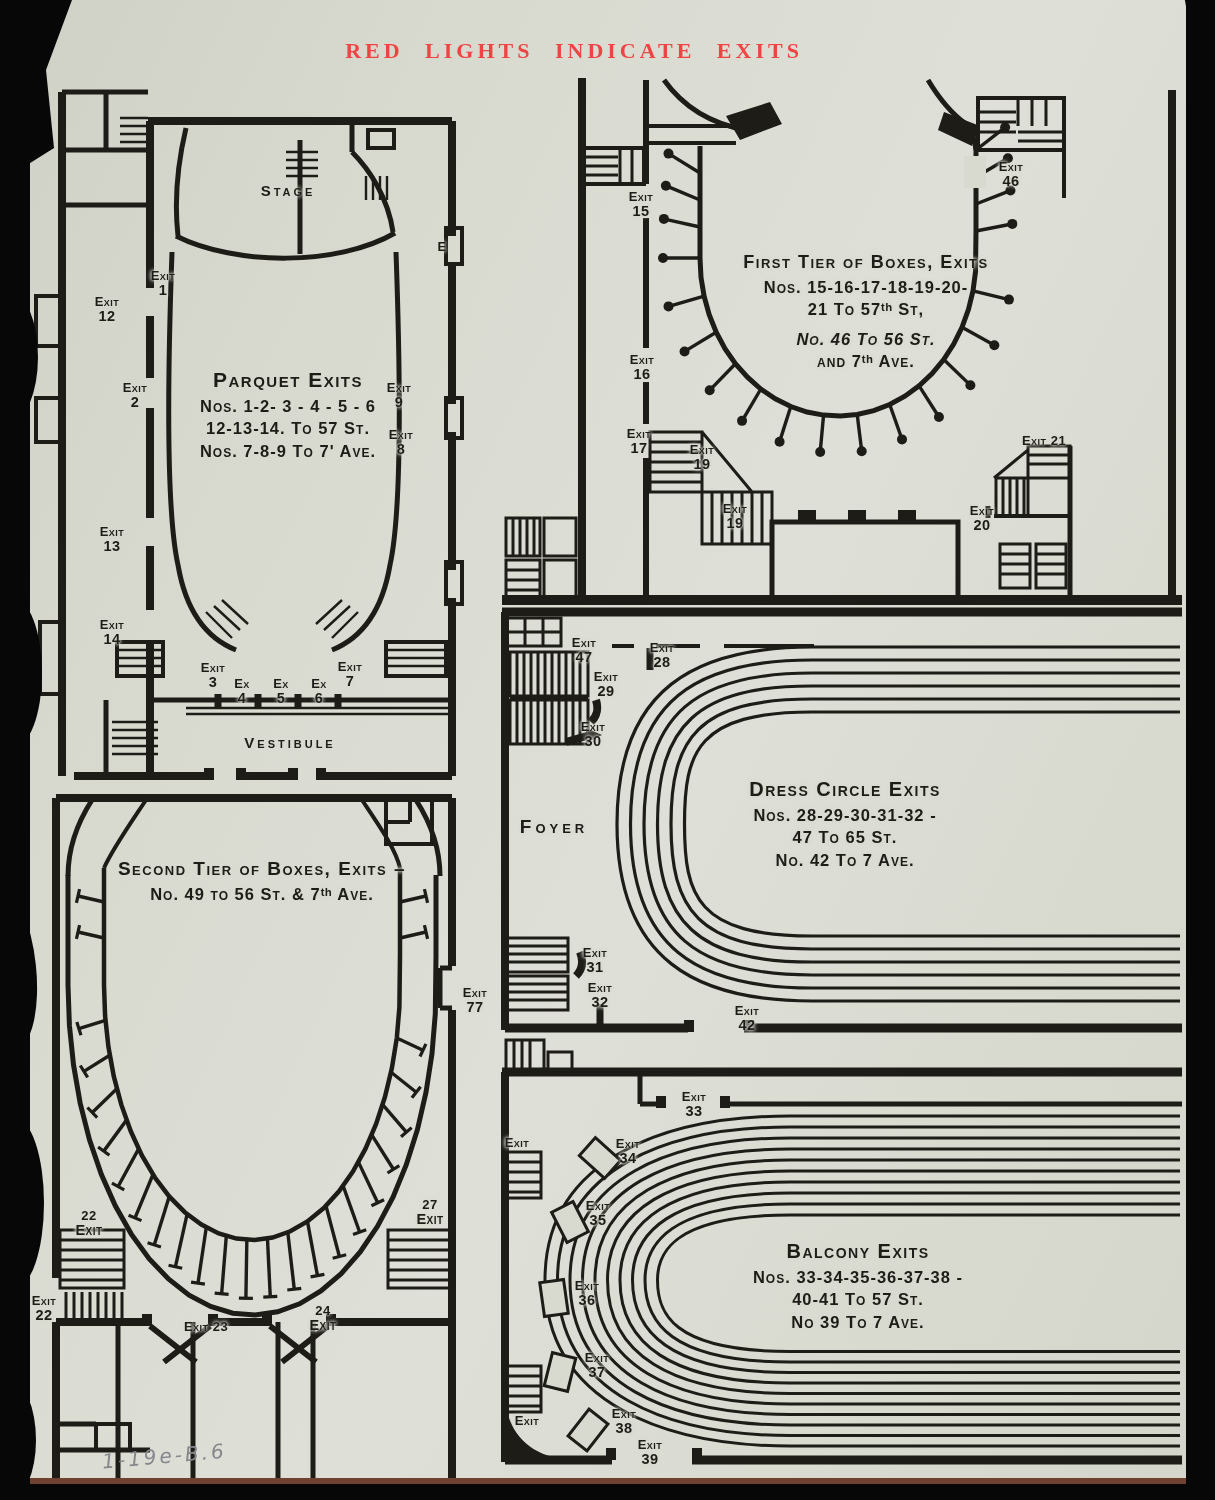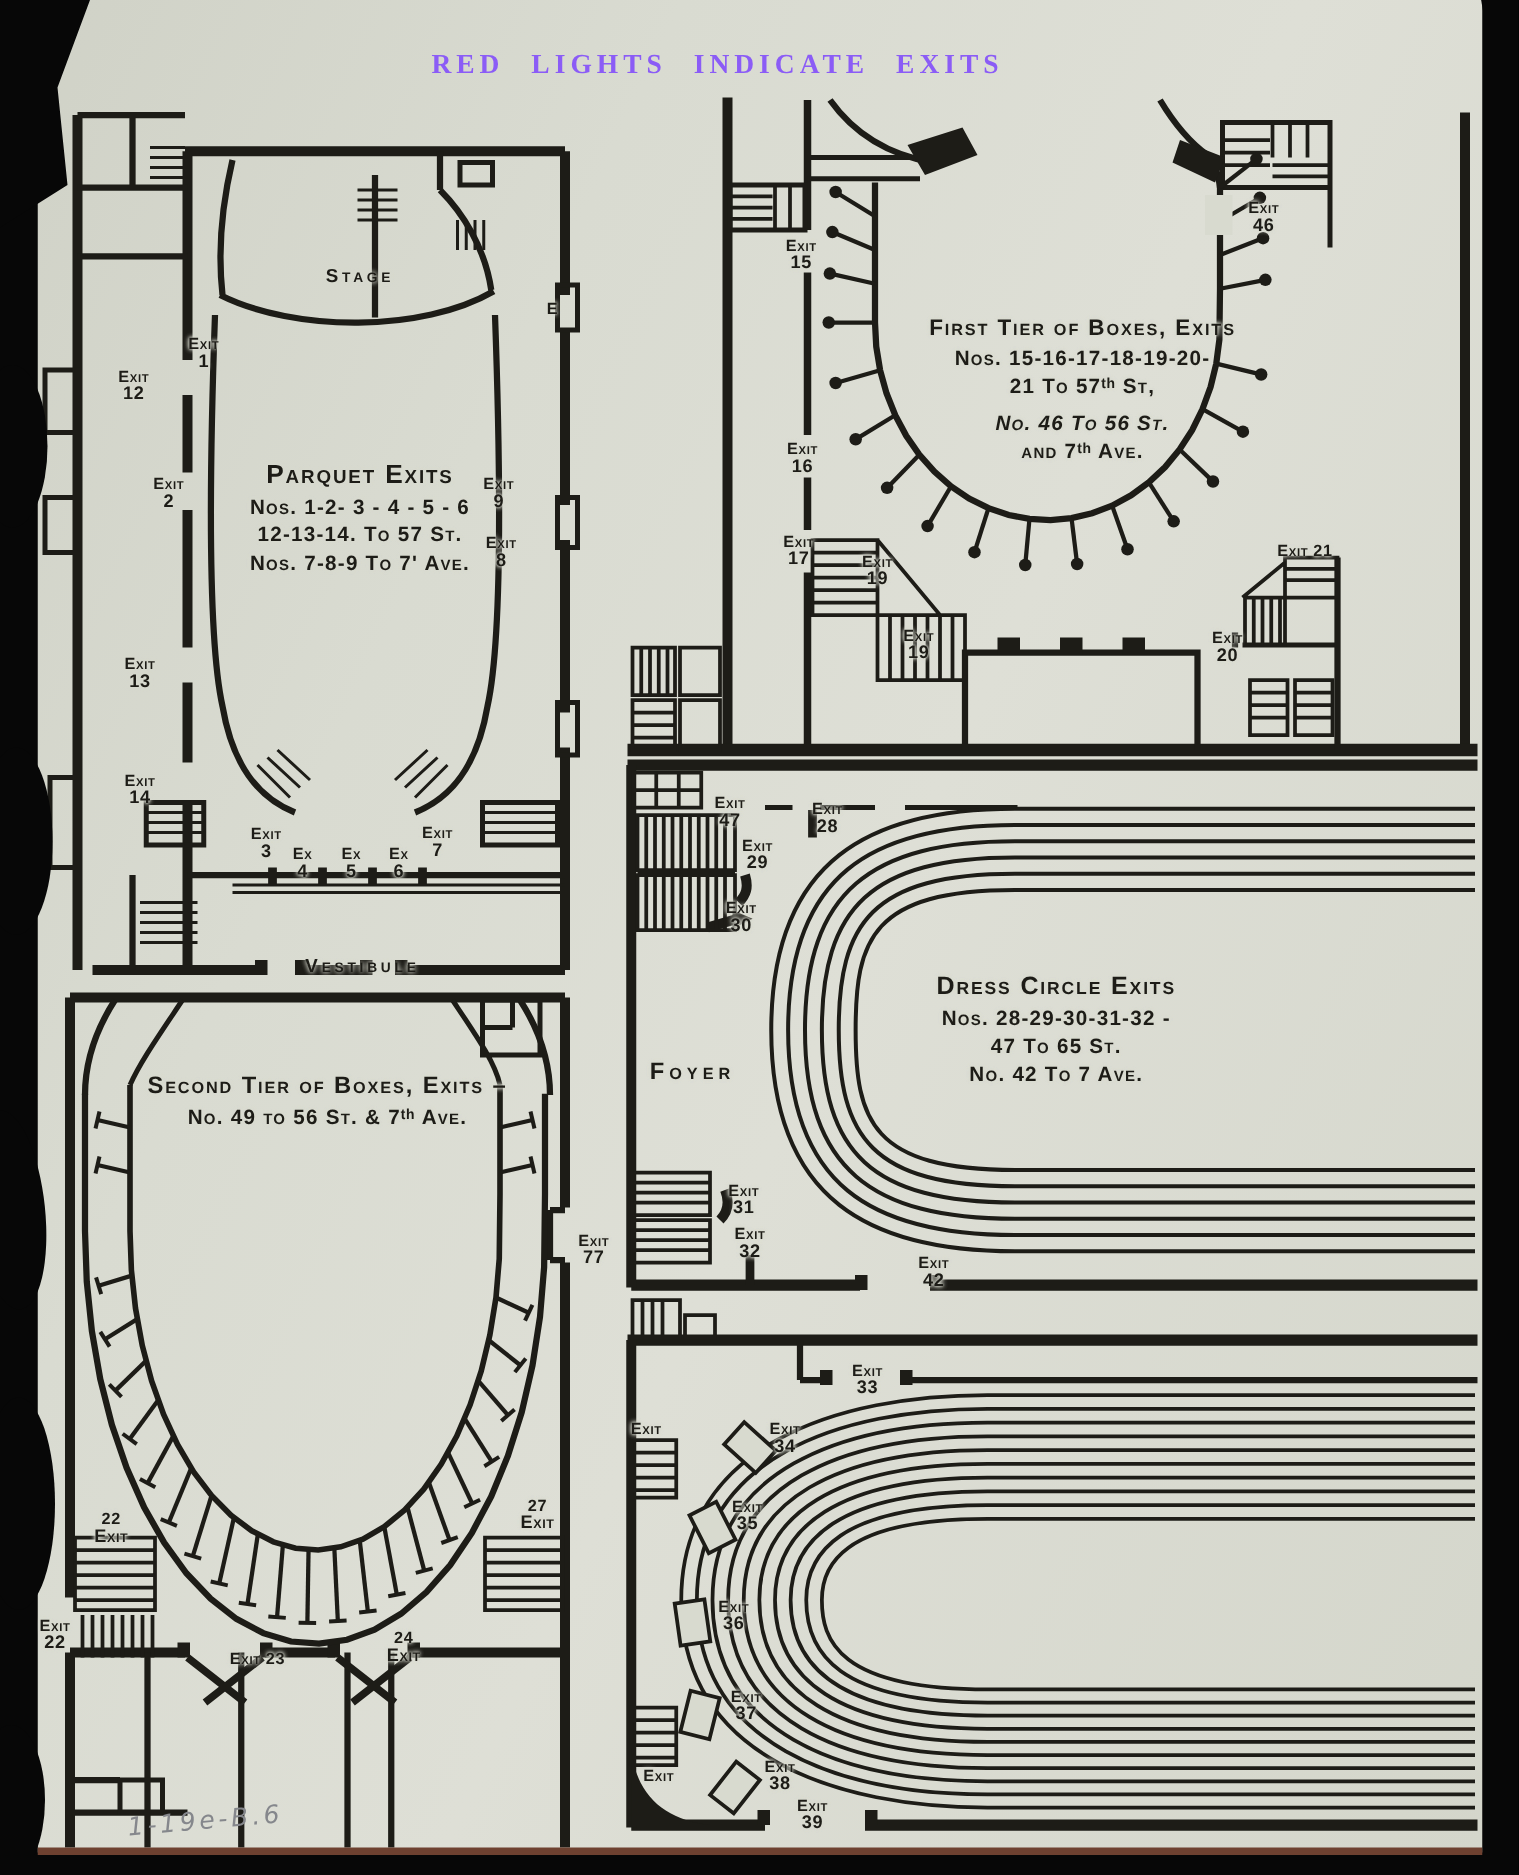--- a/index.html
+++ b/index.html
@@ -6,30 +6,30 @@
   html,body{margin:0;padding:0;background:#070707;}
   .page{position:relative;width:1215px;height:1500px;overflow:hidden;background:#070707;}
   .paper{position:absolute;left:30px;top:0;width:1156px;height:1482px;
          background:linear-gradient(115deg,#d0d2c7,#d9dbd1 28%,#dedfd6 55%,#d4d6cb 100%);}
   svg{position:absolute;left:0;top:0;}
   svg path{stroke:var(--ink);fill:none;stroke-linecap:butt;stroke-linejoin:miter;}
   .w2{stroke-width:2.4px}.w3{stroke-width:3px}.w4{stroke-width:4px}.w5{stroke-width:5px}
   .w6{stroke-width:6px}.w7{stroke-width:7px}.w8{stroke-width:8px}.w9{stroke-width:9px}.w10{stroke-width:10px}
   .fill{fill:var(--ink);stroke:none;}
   .page-title{position:absolute;left:574px;top:38px;transform:translateX(-50%);
-    font:bold 22px "Liberation Serif",serif;letter-spacing:4px;word-spacing:12px;color:#8b5cf6;white-space:nowrap;}
+    font:bold 22px "Liberation Serif",serif;letter-spacing:4px;word-spacing:12px;color:#ef4444;white-space:nowrap;}
   .lbl{position:absolute;transform:translate(-50%,-50%);z-index:5;
     font:bold 13px "Liberation Sans",sans-serif;font-variant:small-caps;letter-spacing:.5px;
     line-height:1.05;text-align:center;color:var(--ink);white-space:nowrap;
     text-shadow:0 0 4px var(--paper),0 0 4px var(--paper),0 0 2px var(--paper);}
   .lbl span{display:block;}
   .lbl span:nth-child(2){font-size:14.5px;}
   .room{position:absolute;transform:translate(-50%,-50%);z-index:5;color:var(--ink);
     font:bold 15px "Liberation Sans",sans-serif;font-variant:small-caps;letter-spacing:3px;
-    text-shadow:0 0 4px var(--paper),0 0 4px var(--paper);margin-top:31px;}
+    text-shadow:0 0 4px var(--paper),0 0 4px var(--paper);}
   .room.foyer{font-size:19px;letter-spacing:4px;}
   .blk{position:absolute;transform:translateX(-50%);z-index:5;text-align:center;color:var(--ink);
     white-space:nowrap;text-shadow:0 0 4px var(--paper),0 0 4px var(--paper),0 0 2px var(--paper);}
   .blk-title{font:bold 20px "Liberation Sans",sans-serif;font-variant:small-caps;letter-spacing:1.5px;margin-bottom:3px;}
   .blk-line{font:bold 16.5px "Liberation Sans",sans-serif;font-variant:small-caps;letter-spacing:1px;line-height:1.35;}
   .blk-line.gap{margin-top:7px;font-style:italic;}
   .handwriting{position:absolute;left:102px;top:1444px;z-index:6;transform:rotate(-5deg);
     font:italic 20px "DejaVu Sans",sans-serif;color:#85878c;letter-spacing:3px;}
   .edge-right{position:absolute;left:1186px;top:0;width:29px;height:100%;background:#070707;z-index:8;}
   .edge-bottom{position:absolute;left:0;top:1484px;width:100%;height:16px;background:#070707;z-index:8;}
@@ -241,20 +241,26 @@
     <div class="blk-line">Nos. 28-29-30-31-32 -</div>
     <div class="blk-line">47 To 65 St.</div>
     <div class="blk-line">No. 42 To  7 Ave.</div>
   </div>
 
   <div class="blk" style="left:262px;top:858px">
     <div class="blk-title" style="font-size:19px">Second Tier of Boxes,  Exits –</div>
     <div class="blk-line">No.  49 to 56 St. &amp; 7ᵗʰ Ave.</div>
   </div>
 
+  <div class="blk" style="left:858px;top:1240px">
+    <div class="blk-title">Balcony Exits</div>
+    <div class="blk-line">Nos. 33-34-35-36-37-38 -</div>
+    <div class="blk-line">40-41 To 57 St.</div>
+    <div class="blk-line">No 39 To 7 Ave.</div>
+  </div>
 
   <div id="labels">
       <div class="lbl" style="left: 107px; top: 309px;">
         <span>Exit</span>
         <span>12</span>
       </div>
       <div class="lbl" style="left: 163px; top: 283px;">
         <span>Exit</span>
         <span>1</span>
       </div>

